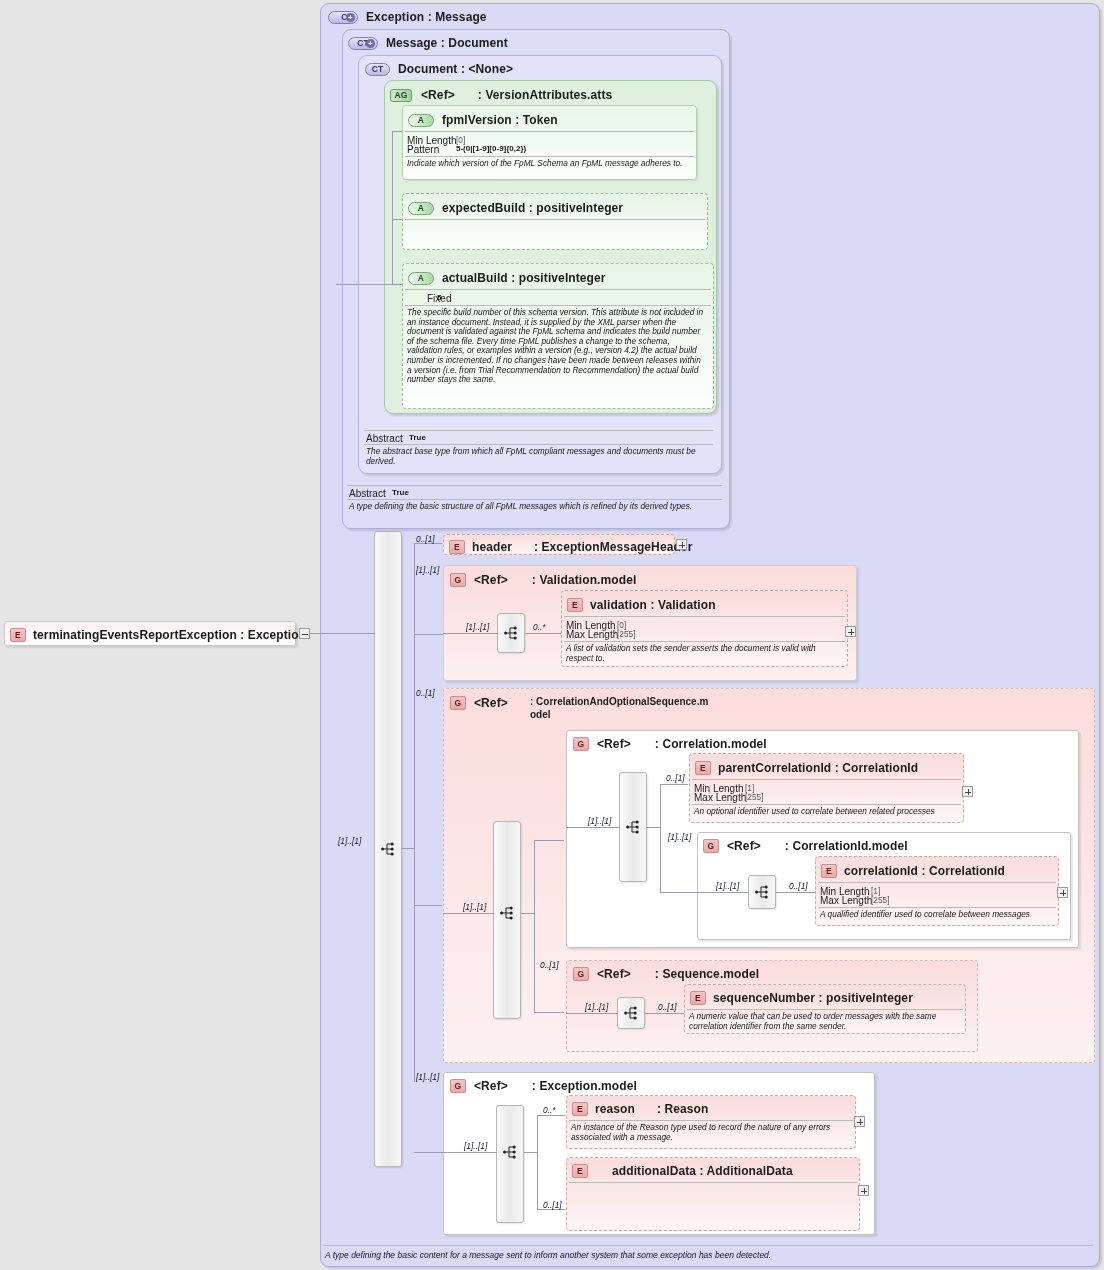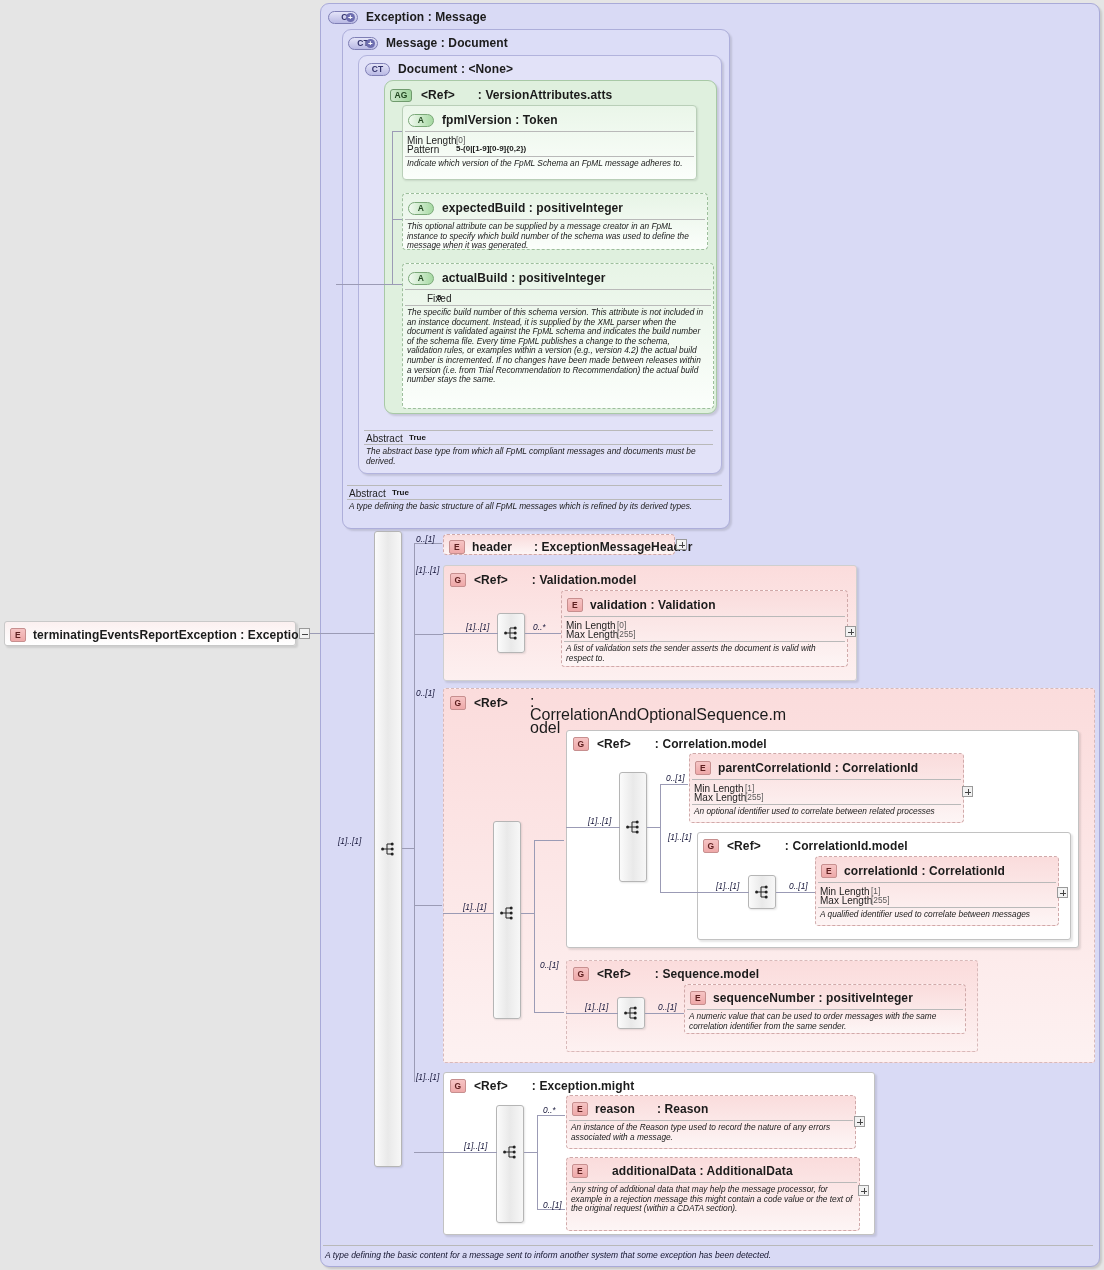--- a/index.html
+++ b/index.html
@@ -20,21 +20,21 @@
   .green-solid{background:linear-gradient(to bottom,#eaf6e9,#fbfefb);border:1px solid #b9cfb8;border-radius:4px;box-shadow:1px 1px 2px rgba(0,0,0,.10);}
   .green-dash{background:linear-gradient(to bottom,#e7f4e6,#fbfefb);border:1px dashed #9dbf9c;border-radius:4px;}
   .pink-dash{background:linear-gradient(to bottom,#fadcdc,#fdf5f5);border:1px dashed #d0a9a9;border-radius:4px;}
   .pink-grp{background:linear-gradient(to bottom,#fbdcdc,#fdf0f0);border:1px solid #cfcfcf;border-radius:3px;box-shadow:2px 2px 2px rgba(0,0,0,.10);}
   .pink-grp-dash{background:linear-gradient(to bottom,#fbdcdc,#fdf1f1);border:1px dashed #d8b9b9;border-radius:3px;}
   .white-grp{background:#ffffff;border:1px solid #c2c2c2;border-radius:3px;box-shadow:2px 2px 2px rgba(0,0,0,.10);}
 
   
   .hdr{position:absolute;left:0;top:0;display:flex;align-items:center;height:22px;white-space:nowrap;}
   .ttl{font-size:12px;font-weight:bold;color:#1b1b1b;letter-spacing:.1px;}
-  .ttl-wrap{font-size:16px;font-weight:normal;color:#1b1b1b;line-height:13px;white-space:normal;}
+  .ttl-wrap{font-size:10px;font-weight:bold;color:#1b1b1b;line-height:13px;white-space:normal;}
 
   
   .badge{box-sizing:border-box;display:inline-flex;align-items:center;justify-content:center;
          font-size:8.5px;font-weight:bold;letter-spacing:.2px;}
   .b-ct{width:25px;height:13px;border-radius:7px;border:1px solid #7f7fb5;
         background:linear-gradient(to bottom,#e4e4f8,#b9b9e4);color:#32326a;}
   .b-ctp{width:30px;height:13px;border-radius:7px;border:1px solid #7f7fb5;
         background:linear-gradient(to bottom,#e4e4f8,#b9b9e4);color:#32326a;position:relative;}
   .b-ctp .pl{position:absolute;right:2px;top:1px;width:9px;height:9px;border-radius:50%;
         background:#6d6daf;color:#fff;font-size:8px;line-height:9px;text-align:center;font-weight:bold;}
@@ -128,21 +128,20 @@
   <div class="facetv dk" style="left:456px;top:144px;">5-(0|[1-9][0-9]{0,2})</div>
   <div class="sep" style="left:405px;top:156px;width:289px;"></div>
   <div class="doc" style="left:407px;top:159px;width:286px;">Indicate which version of the FpML Schema an FpML message adheres to.</div>
 
   <div class="box green-dash" style="left:402px;top:193px;width:306px;height:57px;"></div>
   <div class="hdr" style="left:408px;top:197px;">
     <span class="badge b-a">A</span>
     <span class="ttl" style="margin-left:8px;">expectedBuild : positiveInteger</span>
   </div>
   <div class="sep" style="left:405px;top:219px;width:300px;"></div>
-  <div class="doc" style="left:407px;top:222px;width:297px;">This optional attribute can be supplied by a message creator in an FpML instance to specify which build number of the schema was used to define the message when it was generated.</div>
 
   <div class="box green-dash" style="left:402px;top:263px;width:312px;height:146px;"></div>
   <div class="hdr" style="left:408px;top:267px;">
     <span class="badge b-a">A</span>
     <span class="ttl" style="margin-left:8px;">actualBuild : positiveInteger</span>
   </div>
   <div class="sep" style="left:405px;top:289px;width:306px;"></div>
   <div class="facet" style="left:407px;top:293px;margin-left:20px;">Fixed</div>
   <div class="facetv dk" style="left:437px;top:293px;">5</div>
   <div class="sep" style="left:405px;top:305px;width:306px;"></div>
@@ -377,21 +376,21 @@
     <span class="ttl" style="margin-left:7px;">sequenceNumber : positiveInteger</span>
   </div>
   <div class="sep" style="left:687px;top:1009px;width:276px;"></div>
   <div class="doc" style="left:689px;top:1012px;width:273px;">A numeric value that can be used to order messages with the same correlation identifier from the same sender.</div>
 
   <div class="card" style="left:416px;top:1072px;">[1]..[1]</div>
   <div class="box white-grp" style="left:443px;top:1072px;width:432px;height:163px;"></div>
   <div class="hdr" style="left:450px;top:1075px;">
     <span class="badge b-g">G</span>
     <span class="ttl" style="margin-left:8px;">&lt;Ref&gt;</span>
-    <span class="ttl" style="margin-left:24px;">: Exception.might</span>
+    <span class="ttl" style="margin-left:24px;">: Exception.model</span>
   </div>
   <div class="seqbar" style="left:496px;top:1105px;width:28px;height:118px;"></div>
   <svg class="seqicon" style="left:503px;top:1145px;" viewBox="0 0 14 14">
     <circle cx="1.6" cy="7" r="1.5" fill="#222"></circle>
       <line x1="3" y1="7" x2="6" y2="7" stroke="#222" stroke-width="1"></line>
     <line x1="6" y1="2" x2="6" y2="12" stroke="#222" stroke-width="1"></line>
       <line x1="6" y1="2" x2="10" y2="2" stroke="#222" stroke-width="1"></line>
     <line x1="6" y1="7" x2="10" y2="7" stroke="#222" stroke-width="1"></line>
       <line x1="6" y1="12" x2="10" y2="12" stroke="#222" stroke-width="1"></line>
     <circle cx="11.2" cy="2" r="1.5" fill="#222"></circle>
@@ -416,19 +415,18 @@
   <div class="doc" style="left:571px;top:1123px;width:281px;">An instance of the Reason type used to record the nature of any errors associated with a message.</div>
   <div class="exp plus" style="left:854px;top:1116px;"></div>
 
   <div class="card" style="left:543px;top:1200px;">0..[1]</div>
   <div class="box pink-dash" style="left:566px;top:1157px;width:294px;height:74px;"></div>
   <div class="hdr" style="left:572px;top:1160px;">
     <span class="badge b-e">E</span>
     <span class="ttl" style="margin-left:24px;">additionalData : AdditionalData</span>
   </div>
   <div class="sep" style="left:569px;top:1182px;width:288px;"></div>
-  <div class="doc" style="left:571px;top:1185px;width:285px;">Any string of additional data that may help the message processor, for example in a rejection message this might contain a code value or the text of the original request (within a CDATA section).</div>
   <div class="exp plus" style="left:858px;top:1185px;"></div>
 
   <div class="sep" style="left:323px;top:1245px;width:770px;"></div>
   <div class="caption" style="left:325px;top:1250px;width:760px;">A type defining the basic content for a message sent to inform another system that some exception has been detected.</div>
 
 </div>
 
 </body></html>

